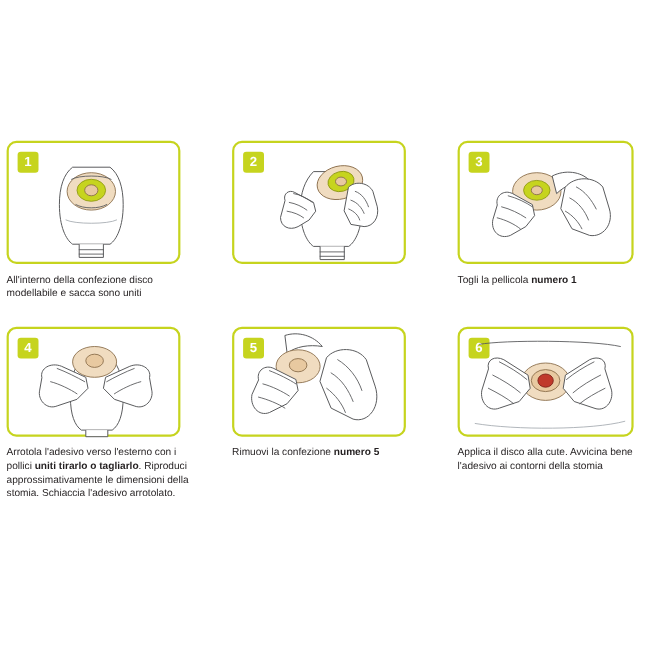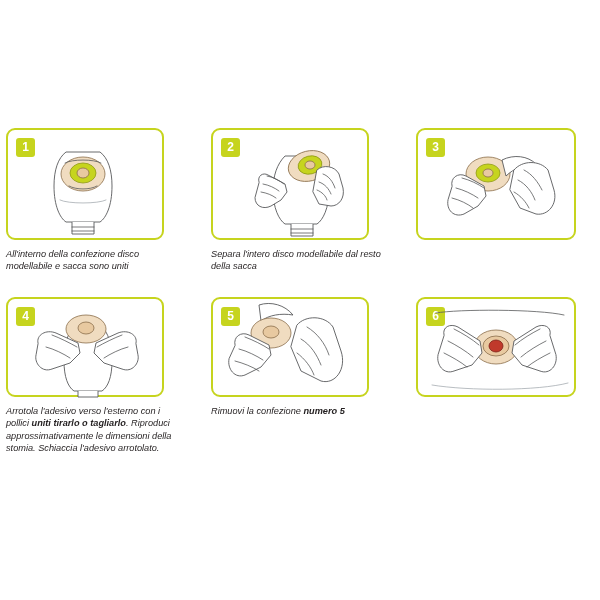--- a/index.html
+++ b/index.html
@@ -68,21 +68,20 @@
     left: 0;
     top: 0;
     overflow: visible;
   }
   .caption {
     margin-top: 8px;
     width: 178px;
     font-size: 9.2px;
     line-height: 12.4px;
     color: #231f20;
-    font-style: italic;
   }
   .caption b {
     font-weight: bold;
   }
   .row2 {
     margin-top: 24px;
   }
   .row2 .panel {
     height: 100px;
   }
@@ -146,21 +145,20 @@
             <path class="ln" d="M50 54 C56 55 62 58 66 61"></path>
             <path class="ln" d="M48 62 C54 63 59 65 63 68"></path>
 
             <path class="hand" d="M104 40 C110 34 122 36 126 44 L130 58 C132 68 126 76 118 76 L106 74 L100 62 Z"></path>
             <path class="ln" d="M110 44 C116 46 120 52 122 58"></path>
             <path class="ln" d="M106 52 C112 54 116 59 118 64"></path>
             <path class="ln" d="M104 60 C109 62 113 66 114 70"></path>
           </svg>
         </div>
       </div>
-      <div class="caption">Separa l'intero disco modellabile dal resto della sacca</div>
     </div>
 
     <div class="step">
       <div class="panel wide">
         <div class="badge">3</div>
         <div class="art">
           <svg width="160" height="112" viewBox="0 0 160 112">
 
             <ellipse class="tan2" cx="70" cy="44" rx="22" ry="17"></ellipse>
             <ellipse class="lime" cx="70" cy="43" rx="12" ry="9"></ellipse>
@@ -172,20 +170,23 @@
             <path class="ln" d="M44 48 C52 50 60 54 66 58"></path>
             <path class="ln" d="M38 58 C46 60 54 64 60 68"></path>
             <path class="ln" d="M34 68 C42 70 50 74 55 78"></path>
 
             <path class="hand" d="M96 40 C104 30 122 30 130 40 L136 60 C140 74 130 86 118 84 L102 78 L92 60 Z"></path>
             <path class="ln" d="M106 40 C114 44 120 52 124 60"></path>
             <path class="ln" d="M100 50 C108 54 114 62 117 70"></path>
             <path class="ln" d="M96 62 C103 66 108 72 111 78"></path>
           </svg>
         </div>
+      </div>
+      <div class="caption">
+        <span>Togli la pellicola </span><b>numero 1</b>
       </div>
     </div>
 
     <div class="step row2">
       <div class="panel">
         <div class="badge">4</div>
         <div class="art">
           <svg width="158" height="100" viewBox="0 0 158 100">
 
             <path class="bag" d="M64 30 C58 38 56 50 56 62 C56 78 60 88 66 92 L94 92 C100 88 104 78 104 62 C104 50 102 38 96 30 Z"></path>
@@ -254,16 +255,17 @@
             <path class="ln" d="M30 42 C38 46 48 52 55 58"></path>
             <path class="ln" d="M26 54 C34 58 43 63 49 68"></path>
 
             <path class="hand" d="M132 36 C134 28 126 24 118 28 L96 42 L94 54 L104 66 L122 72 C132 76 140 66 138 56 Z"></path>
             <path class="ln" d="M122 30 C114 34 104 40 97 46"></path>
             <path class="ln" d="M128 42 C120 46 110 52 103 58"></path>
             <path class="ln" d="M132 54 C124 58 115 63 109 68"></path>
           </svg>
         </div>
       </div>
+      <div class="caption">Applica il disco alla cute. Avvicina bene l'adesivo ai contorni della stomia</div>
     </div>
 
   </div>
 </div>
 
 </body></html>

